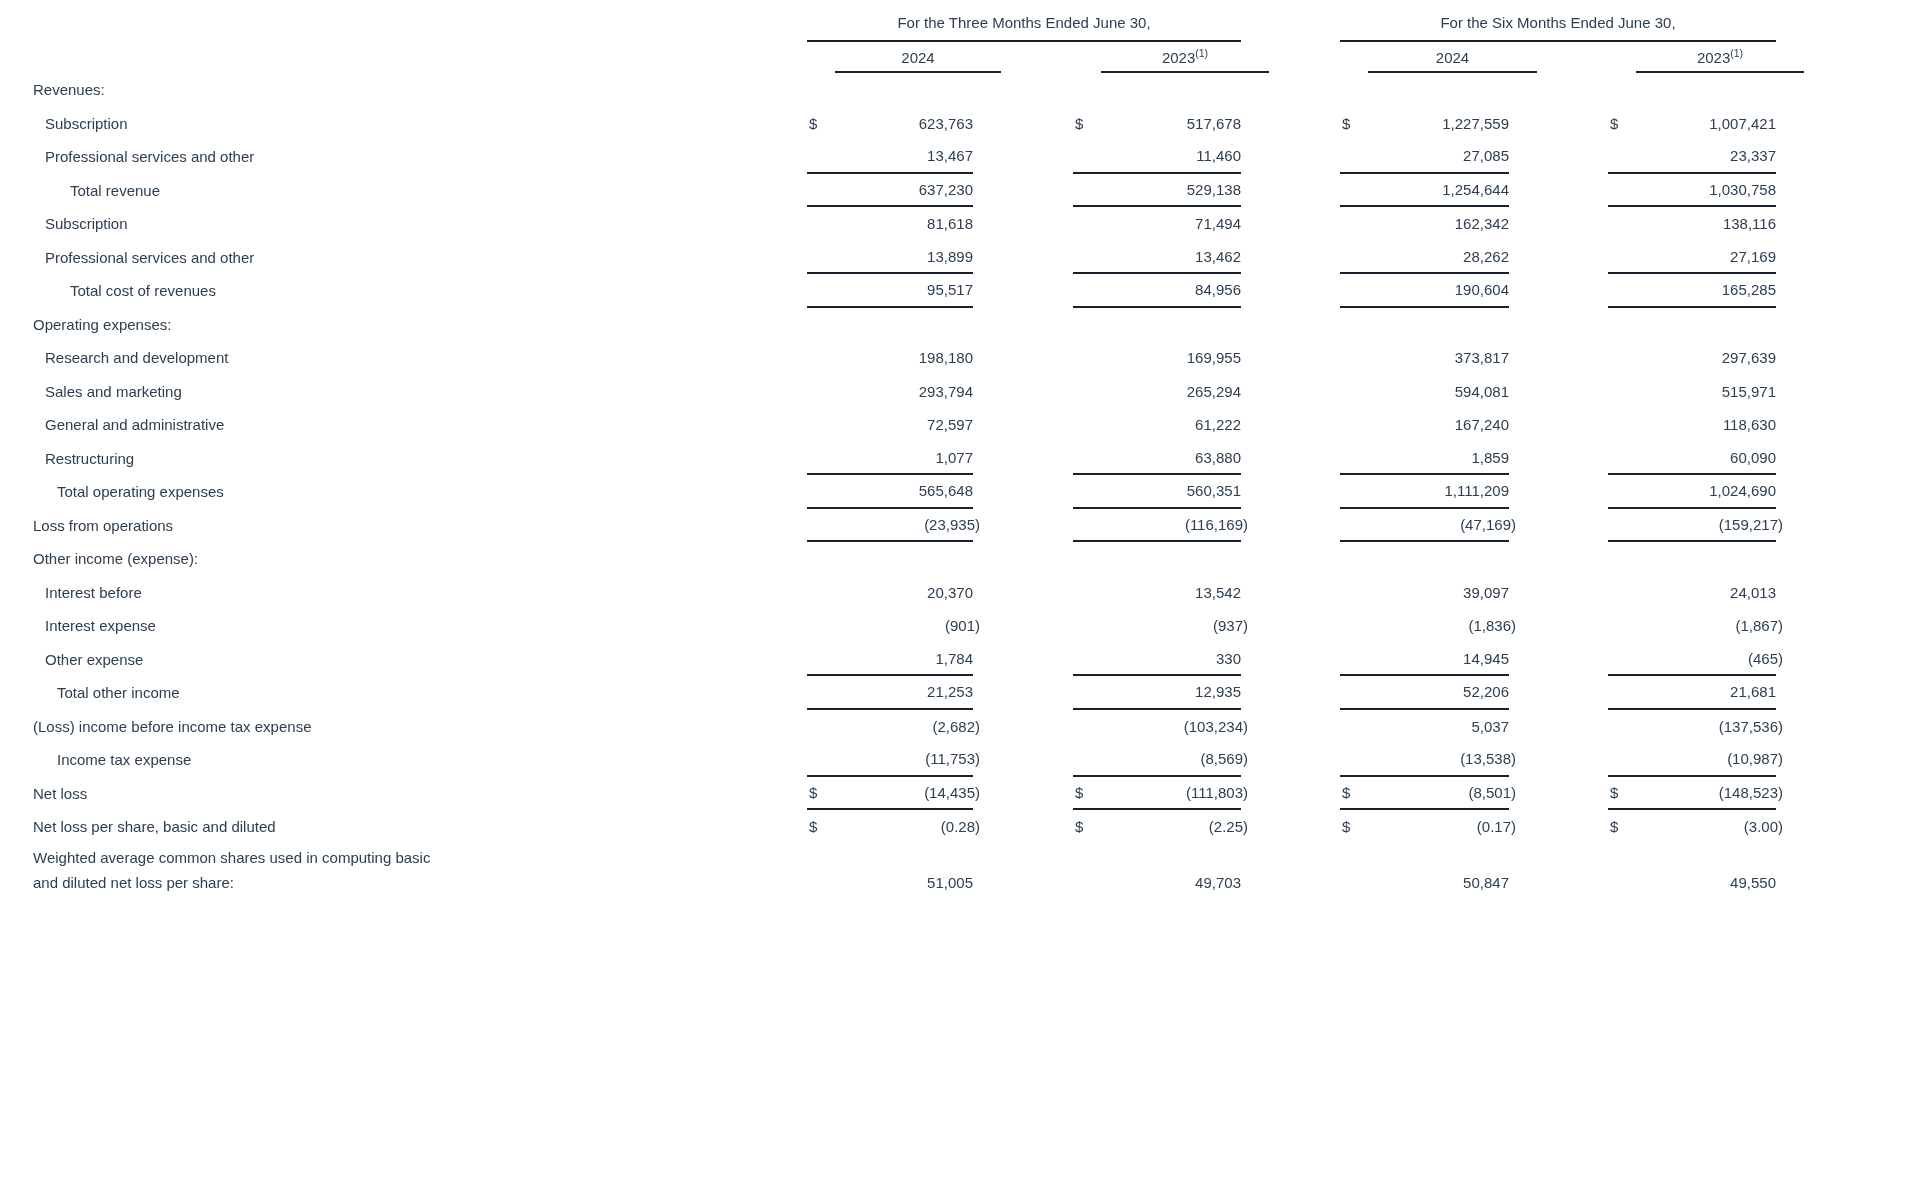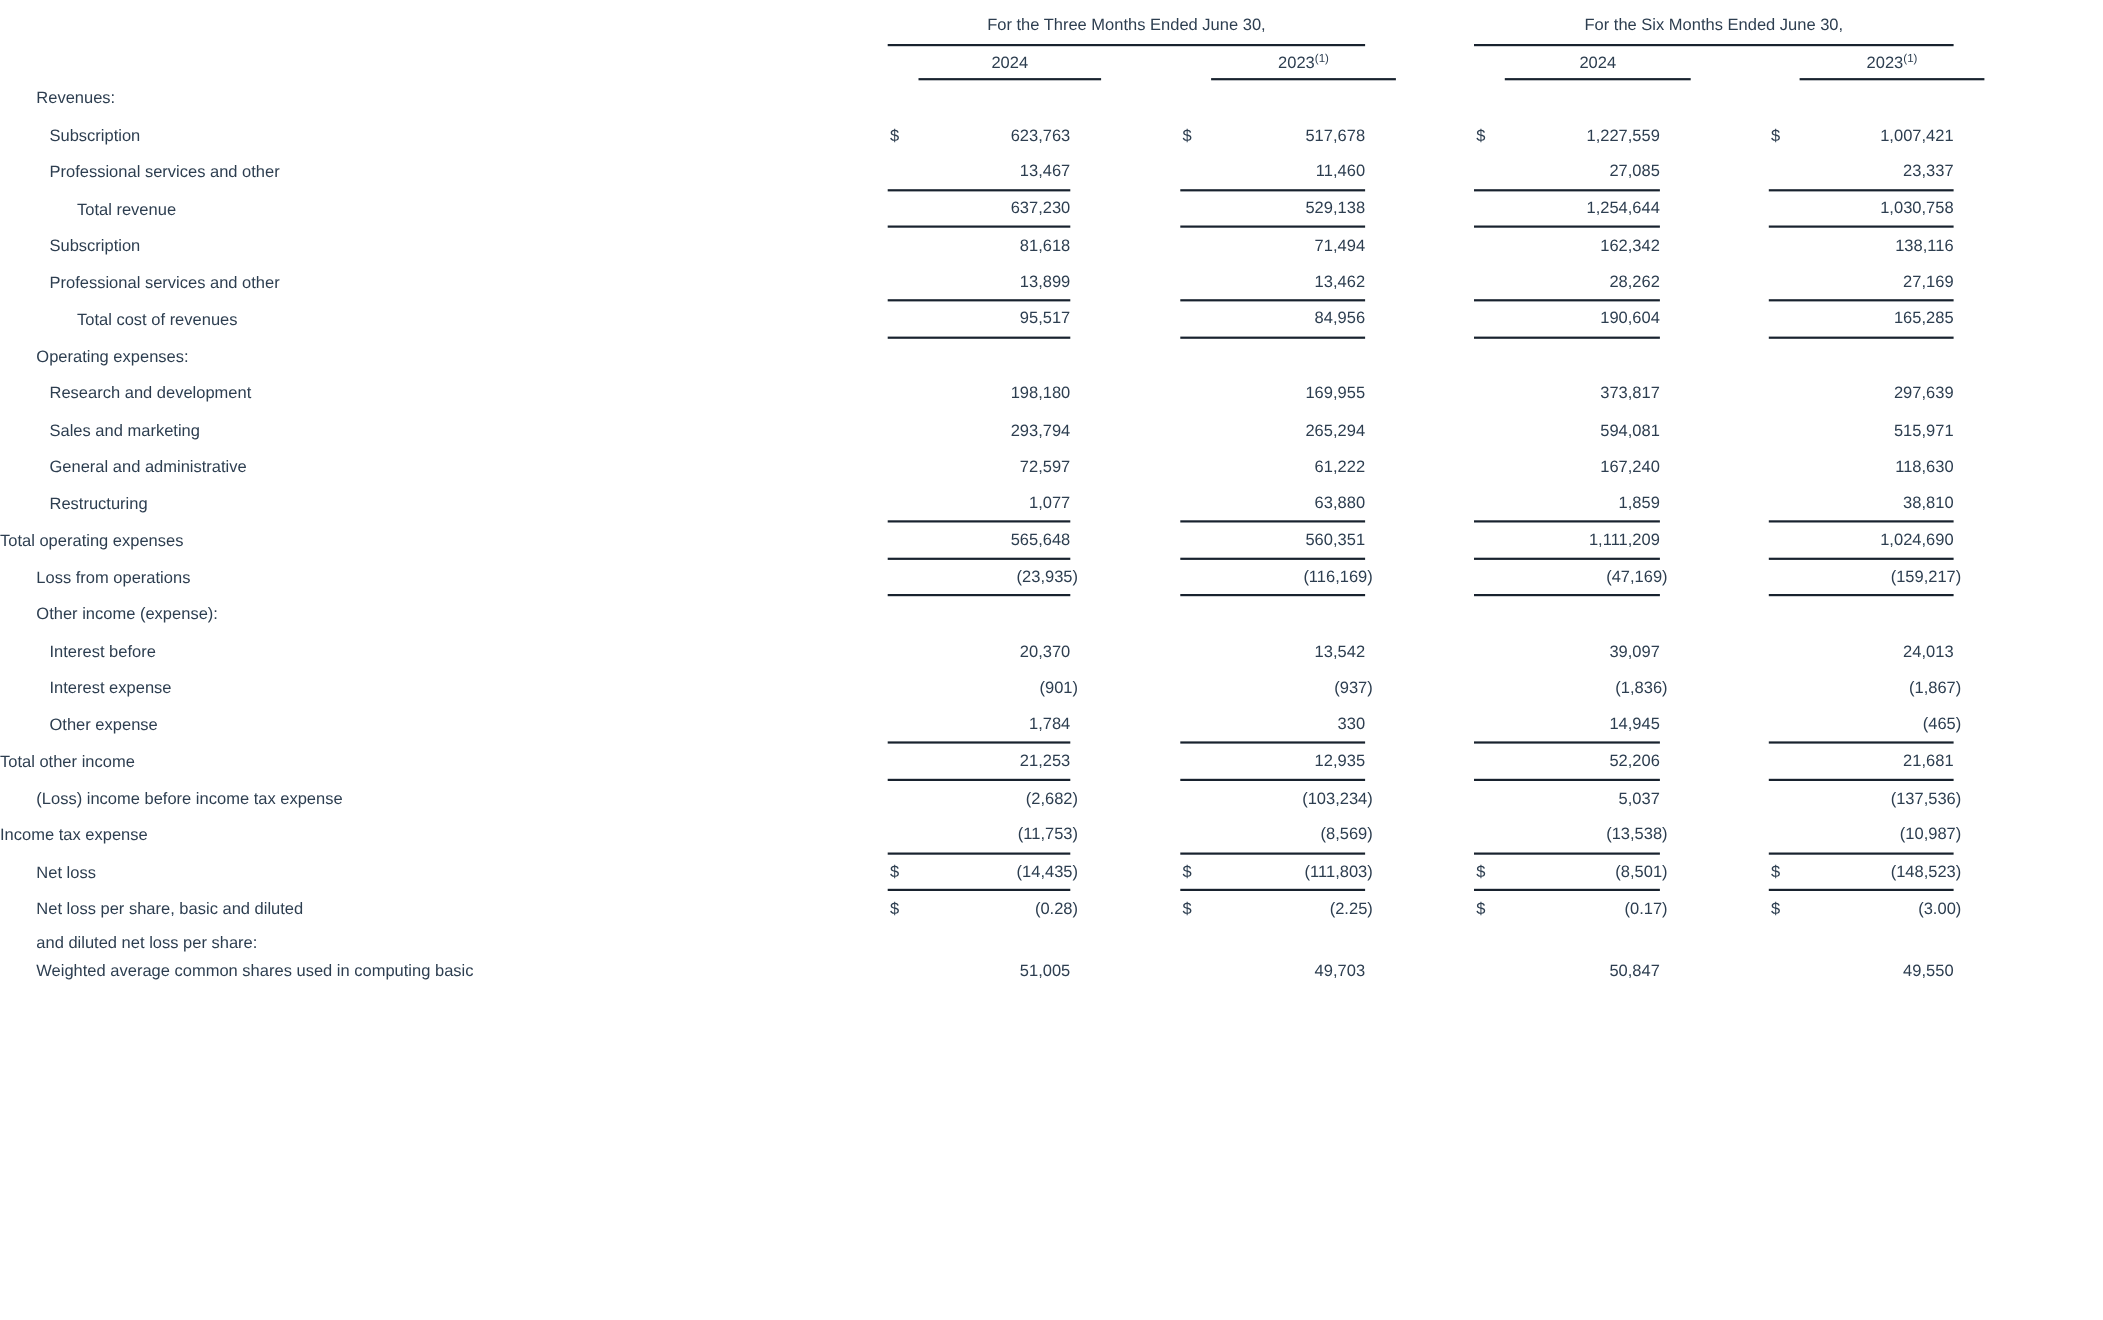--- a/index.html
+++ b/index.html
@@ -47,21 +47,21 @@
   }
   .c2{grid-column:2;} .c4{grid-column:4;} .c6{grid-column:6;} .c8{grid-column:8;}
   .sup{font-size:10.5px; vertical-align:super; position:relative; top:-5px; line-height:0;}
   
   .r{height:33.5px;}
   .r2{height:56px; align-items:end; padding-bottom:5px;}
   .r2 .label-cell div{line-height:25px;}
   .label-cell{white-space:nowrap;}
   .ind0{padding-left:33px;}
   .ind1{padding-left:45px;}
-  .ind2{}
+  .ind2{padding-left:57px;}
   .ind3{padding-left:70px;}
   .amount-cell{
     position:relative;
     align-self:stretch;
     display:flex;
     align-items:center;
     justify-content:flex-end;
     white-space:nowrap;
   }
   .r2 .amount-cell{align-items:end; line-height:25px;}
@@ -333,21 +333,21 @@
         <div class="gap"></div>
         <div class="amount-cell rb">
           <span class="val">63,880</span>
         </div>
         <div class="gap"></div>
         <div class="amount-cell rb">
           <span class="val">1,859</span>
         </div>
         <div class="gap"></div>
         <div class="amount-cell rb">
-          <span class="val">38,810</span>
+          <span class="val">60,090</span>
         </div>
         <div></div>
       </div>
       <div class="grid-row r">
         <div class="label-cell ind2">
           <div>Total operating expenses</div>
         </div>
         <div class="amount-cell rb">
           <span class="val">565,648</span>
         </div>
@@ -570,22 +570,22 @@
         </div>
         <div class="gap"></div>
         <div class="amount-cell">
           <span class="sym">$</span>
           <span class="val neg">(3.00)</span>
         </div>
         <div></div>
       </div>
       <div class="grid-row r2">
         <div class="label-cell ind0">
+          <div>Weighted average common shares used in computing basic</div>
           <div>and diluted net loss per share:</div>
-          <div>Weighted average common shares used in computing basic</div>
         </div>
         <div class="amount-cell">
           <span class="val">51,005</span>
         </div>
         <div class="gap"></div>
         <div class="amount-cell">
           <span class="val">49,703</span>
         </div>
         <div class="gap"></div>
         <div class="amount-cell">

